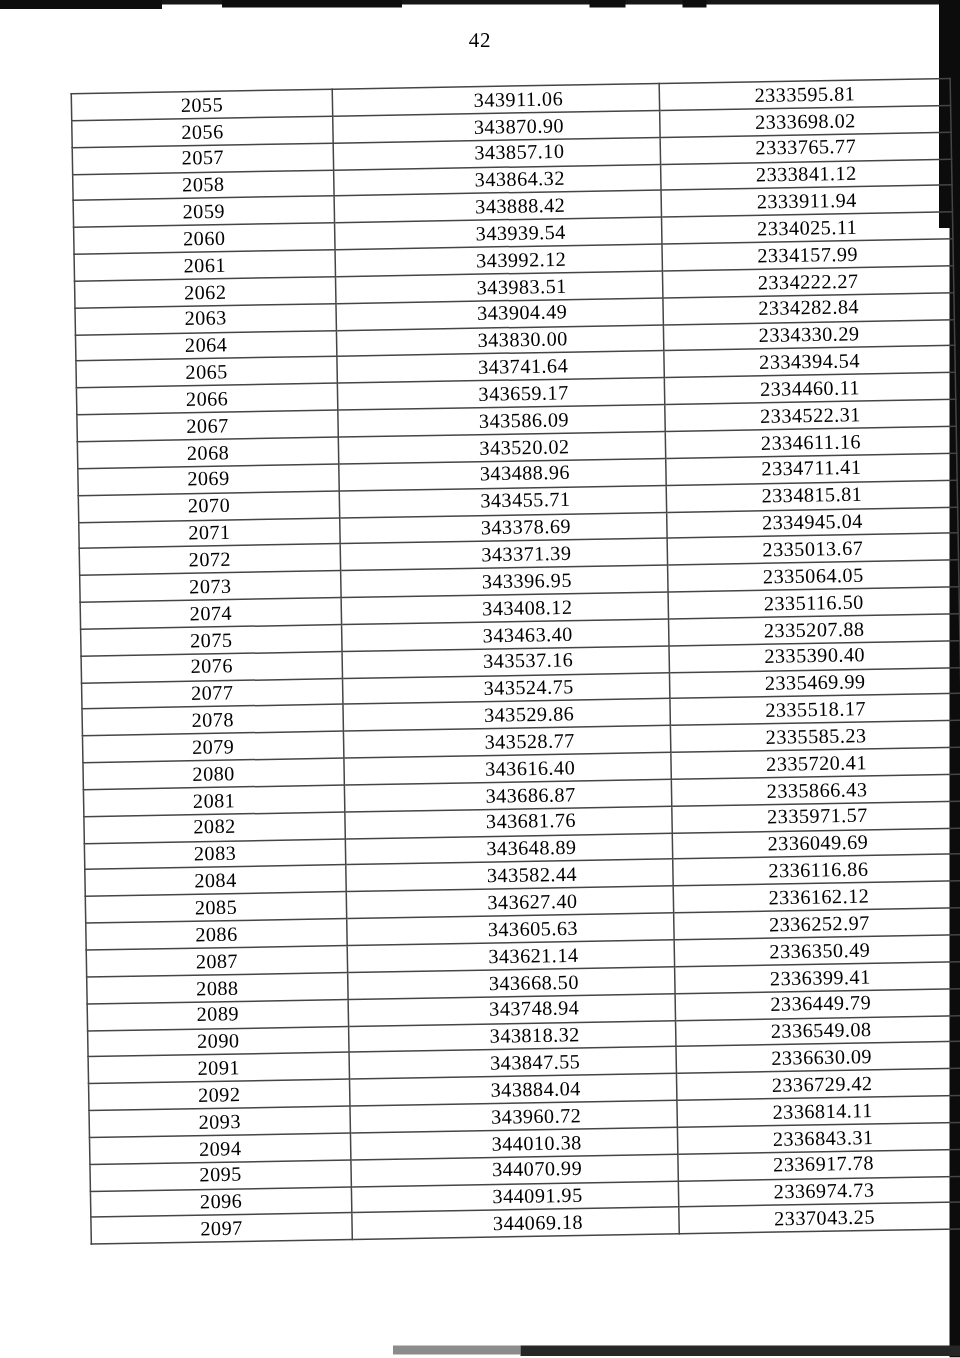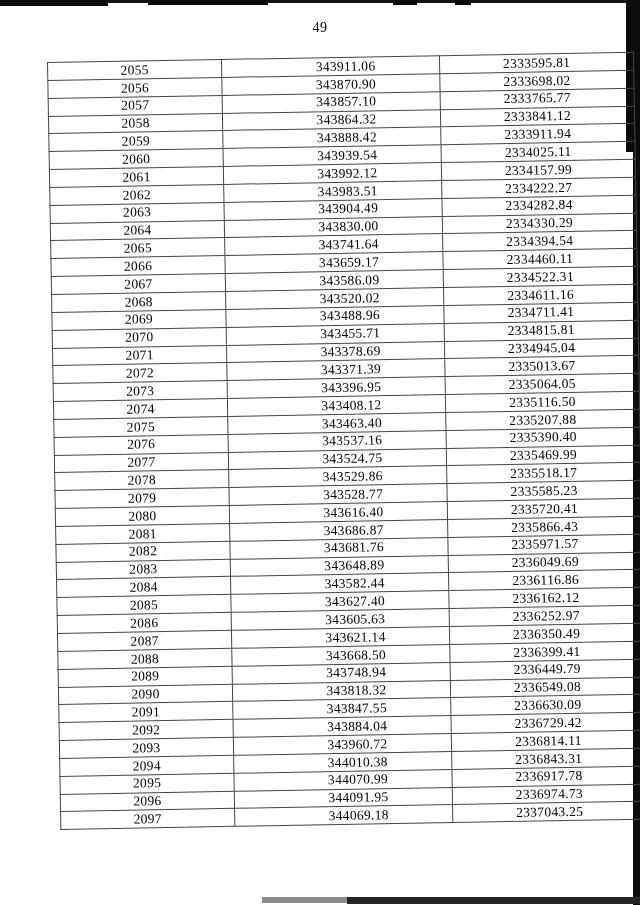--- a/index.html
+++ b/index.html
@@ -84,21 +84,21 @@
 <div class="scan-top"></div>
 <div class="scan-top-patch p1"></div>
 <div class="scan-top-patch p2"></div>
 <div class="scan-top-patch p3"></div>
 <div class="scan-top-patch p4"></div>
 <div class="scan-right"></div>
 <div class="scan-right-wide"></div>
 <div class="scan-bottom-gray"></div>
 <div class="scan-bottom-dark"></div>
 
-<div class="page-number">49</div>
+<div class="page-number">42</div>
 
 <div class="table-wrap">
   <table class="coords">
     <tbody>
         <tr>
           <td>2055</td>
           <td>343911.06</td>
           <td>2333595.81</td>
         </tr>
         <tr>

